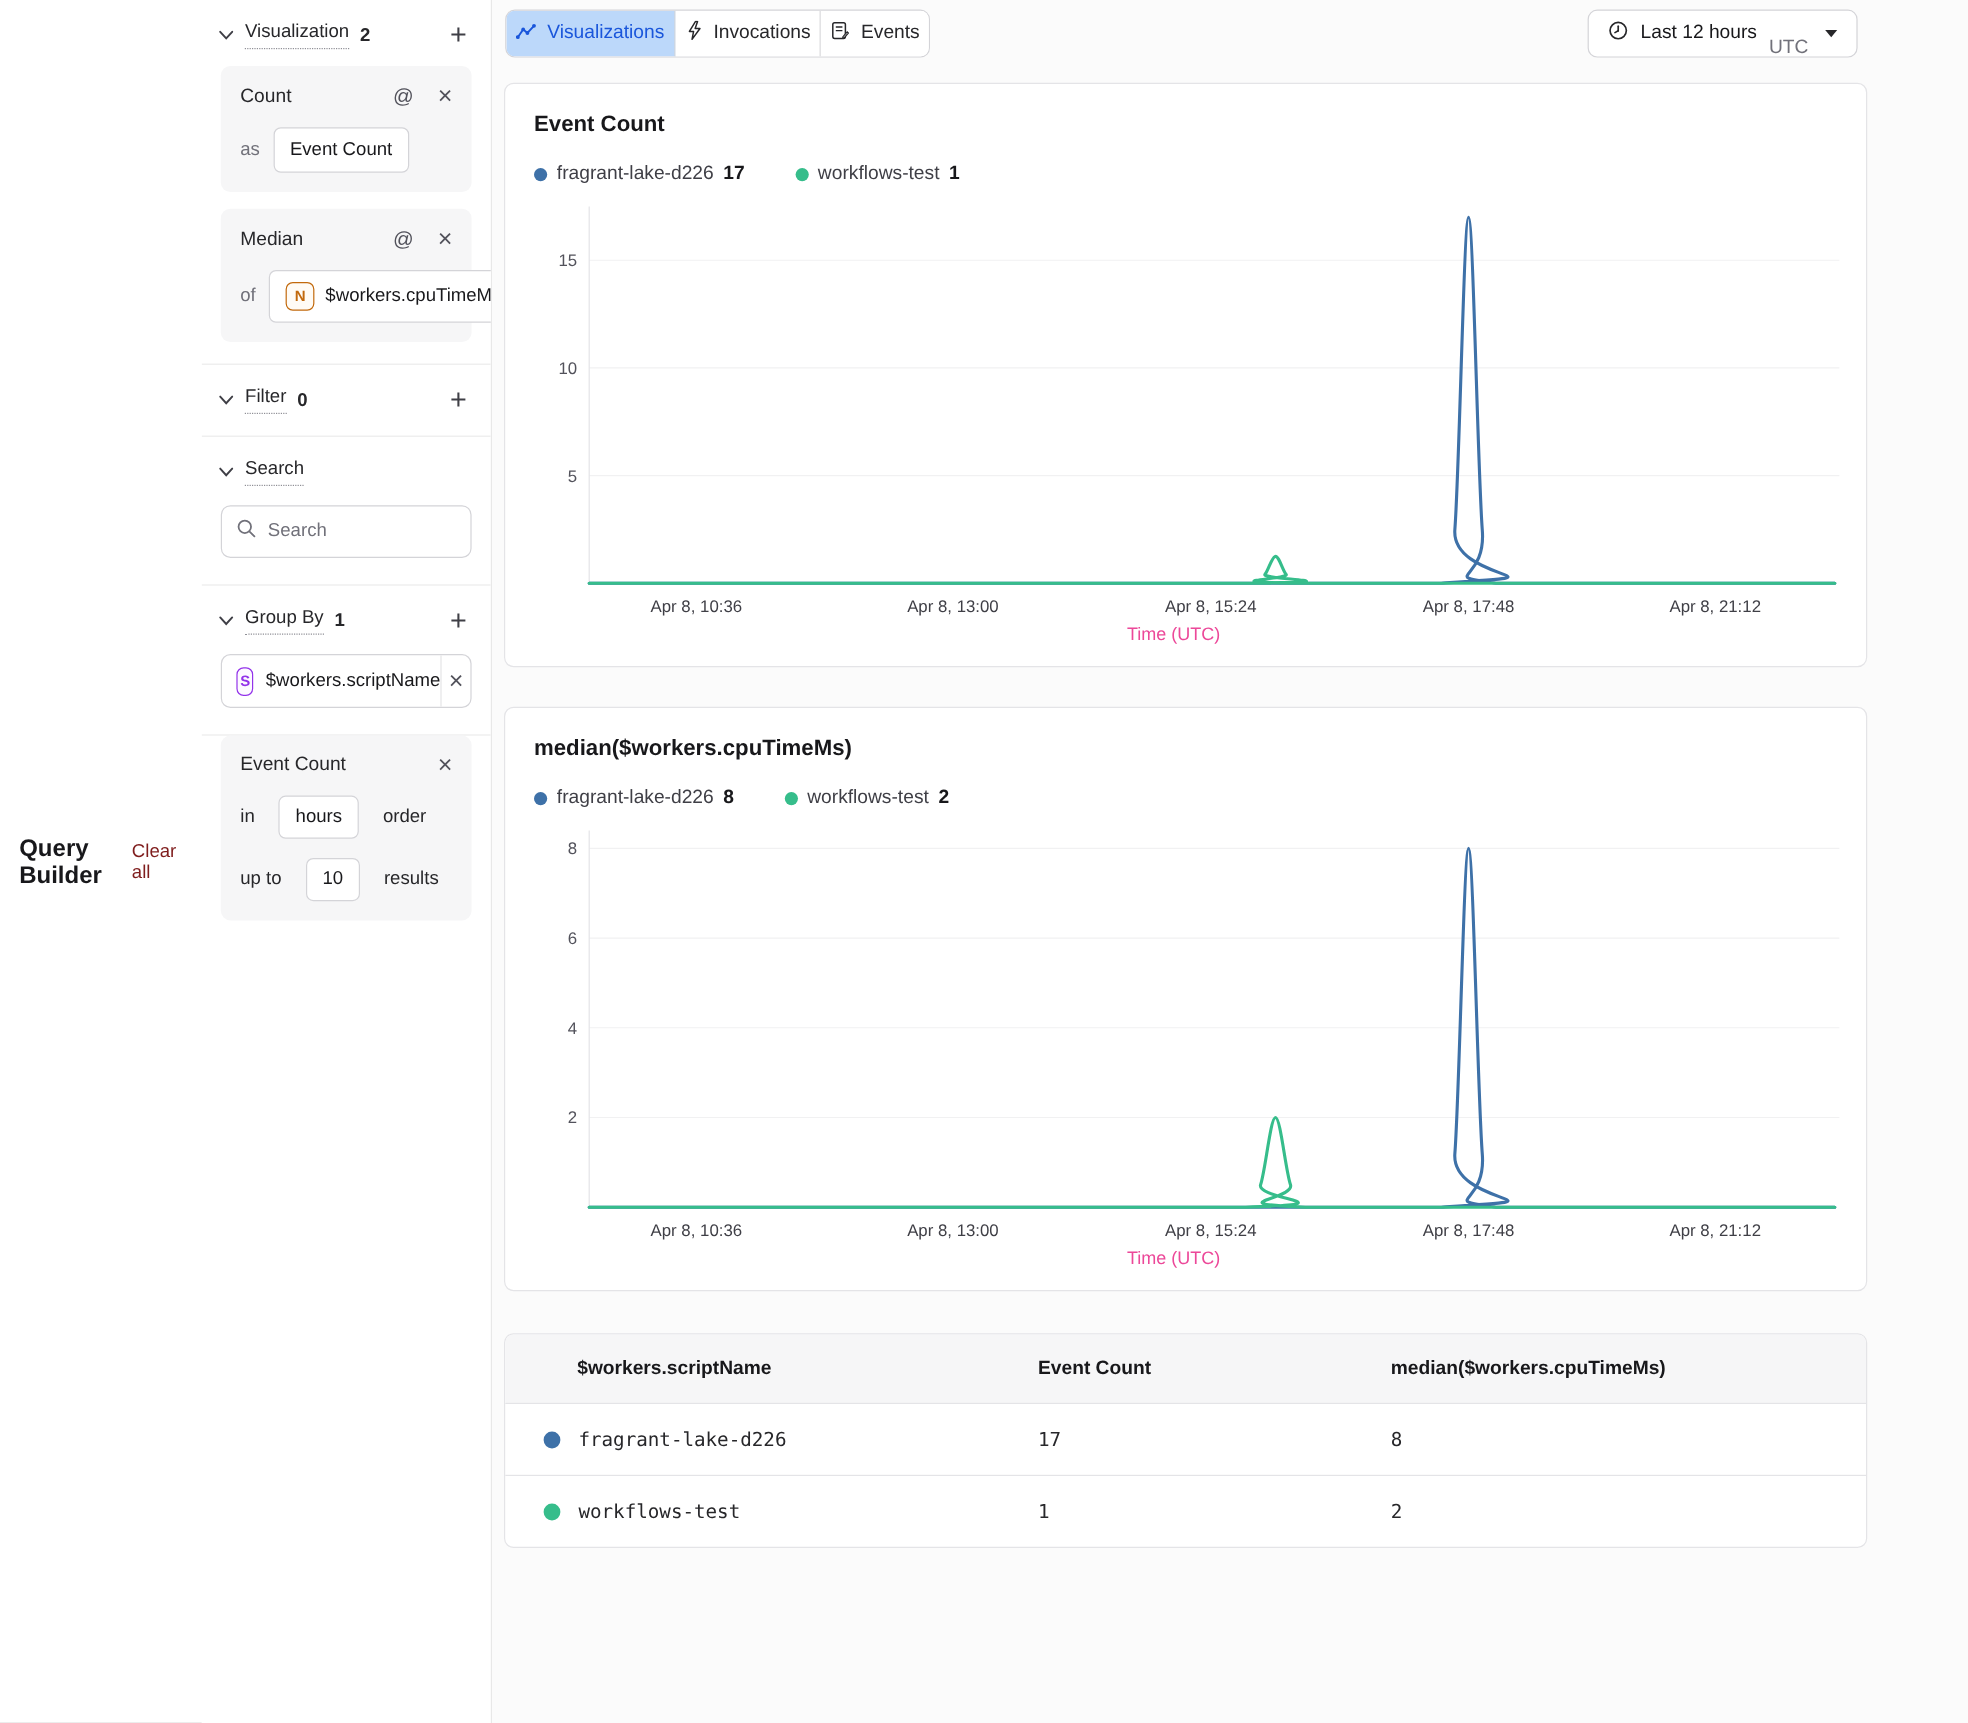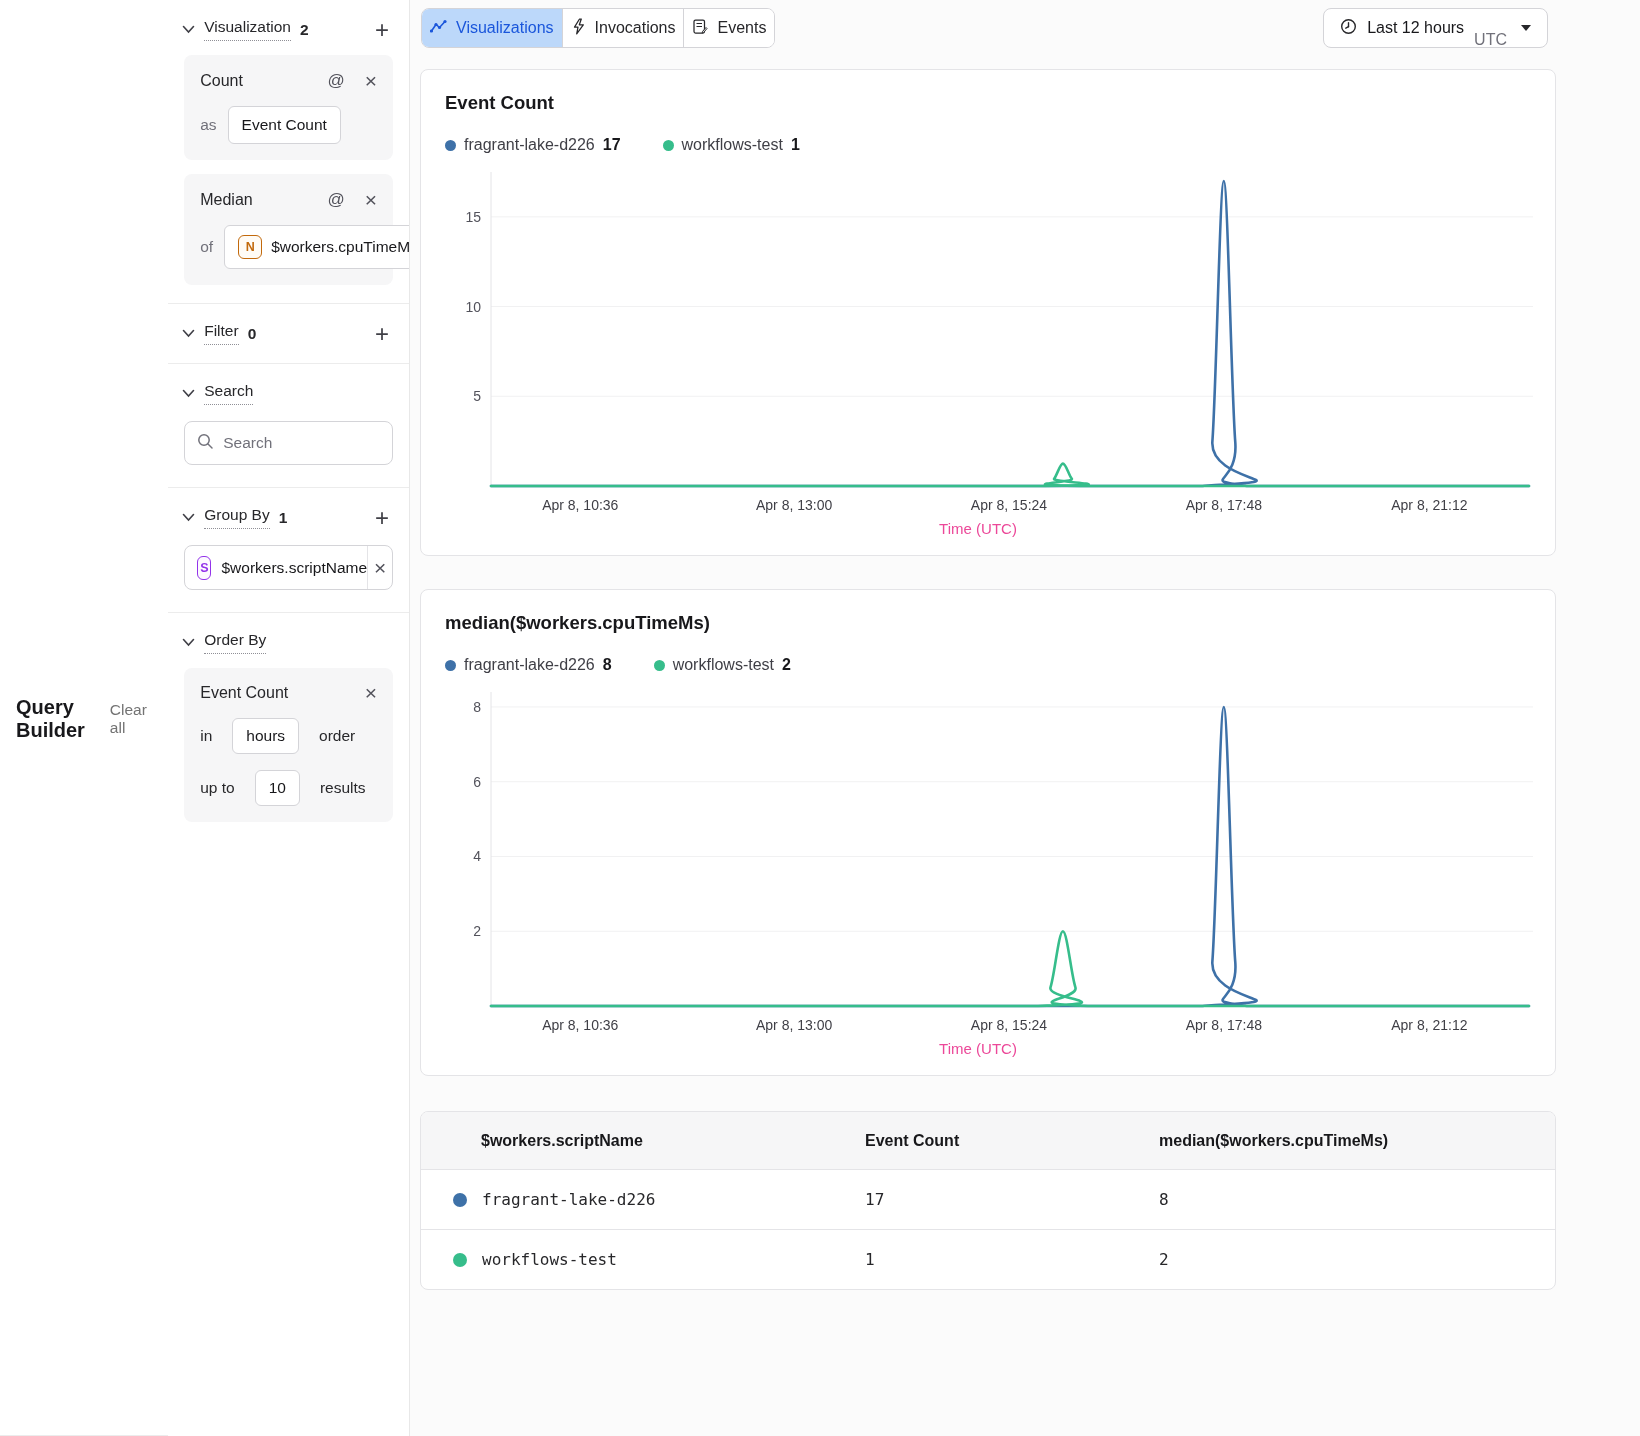--- a/index.html
+++ b/index.html
@@ -12,21 +12,21 @@
   .sidebar {
     position:absolute; left:0; top:0; width:410px; height:1436px;
     background:#ffffff; border-right:1px solid #e8e8e8;
     display:flex; flex-direction:row;
   }
   .sb-header {
     display:flex; align-items:center; justify-content:space-between;
     padding:18px 18px 16px 16px; border-bottom:1px solid #ececec;
   }
   .sb-header h1 { font-size:20px; font-weight:700; color:#18181b; }
-  .link-btn { color:#737373; font-size:15.5px; cursor:pointer; text-decoration:none; }
+  .link-btn { color:#7f1d1d; font-size:15.5px; cursor:pointer; text-decoration:none; }
   .sb-scroll { flex:1 1 auto; overflow:hidden; }
   .sb-section { border-bottom:1px solid #ececec; padding-bottom:4px; }
   .sb-section.no-border { border-bottom:none; }
   .sec-head { display:flex; align-items:center; padding:18px 20px 14px 14px; }
   .chev { display:inline-flex; margin-right:9px; cursor:pointer; }
   .sec-label { font-size:15.5px; color:#27272a; border-bottom:1.5px dotted #8f8f96; padding-bottom:4px; }
   .sec-count { font-weight:700; font-size:15.5px; margin-left:9px; }
   .plus-btn { margin-left:auto; font-size:24px; font-weight:300; color:#3f3f46; line-height:16px; cursor:pointer; background:none; border:none; }
   .sb-card { background:#f6f6f7; border-radius:8px; margin:0 16px 14px 16px; padding:16px; }
   .card-head { display:flex; align-items:center; }
@@ -226,28 +226,20 @@
       <div class="groupby-item">
         <span class="type-badge badge-purple">S</span>
         <span class="gb-label">$workers.scriptName</span>
         <span class="gb-close">
             <span class="x-icon">×</span>
           </span>
       </div>
     </section>
 
     <section class="sb-section no-border">
-      <div class="sec-head">
-        <span class="chev">
-          <svg width="13" height="9" viewBox="0 0 13 9">
-              <path d="M1.5 1.5 L6.5 7 L11.5 1.5" stroke="#3f3f46" stroke-width="1.6" fill="none" stroke-linecap="round"></path>
-            </svg>
-        </span>
-        <span class="sec-label">Order By</span>
-      </div>
       <div class="order-card">
         <div class="card-head">
           <span class="card-title">Event Count</span>
           <span class="icon-gap">
             <span class="x-icon">×</span>
           </span>
         </div>
         <div class="pill-row">
           <span>in</span>
           <span class="pill-box">hours</span>

